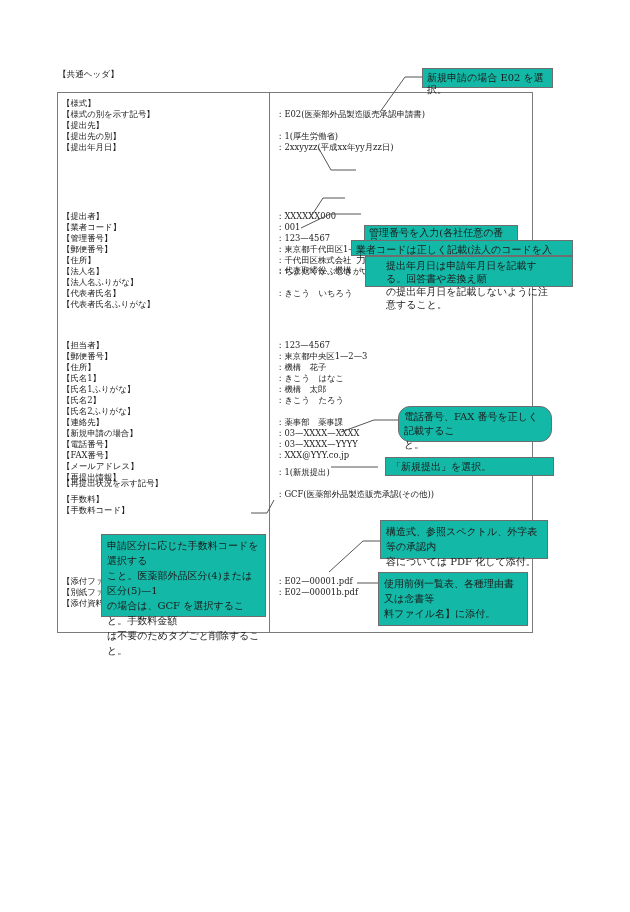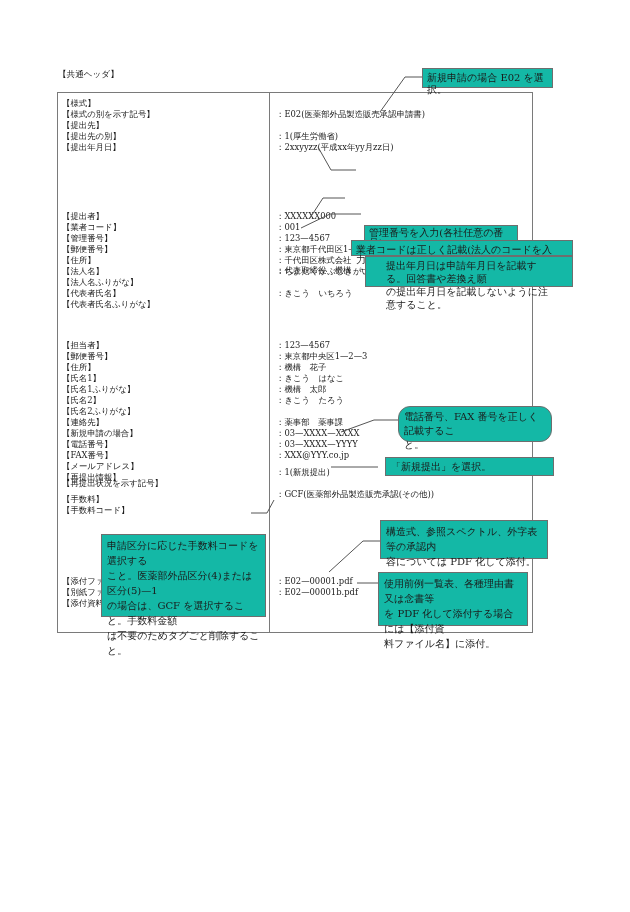--- a/index.html
+++ b/index.html
@@ -152,15 +152,14 @@
   <div>は不要のためタグごと削除すること。</div>
 </div>
 
 <div class="abs callout" style="left:380px;top:520px;width:168px;height:39px;line-height:15px;">
   <div>構造式、参照スペクトル、外字表等の承認内</div>
   <div>容については PDF 化して添付。</div>
 </div>
 
 <div class="abs callout" style="left:378px;top:572px;width:150px;height:54px;line-height:15px;">
   <div>使用前例一覧表、各種理由書又は念書等</div>
-  <div>を PDF 化して添付する場合には【添付資</div>
   <div>料ファイル名】に添付。</div>
 </div>
 
 </body></html>

